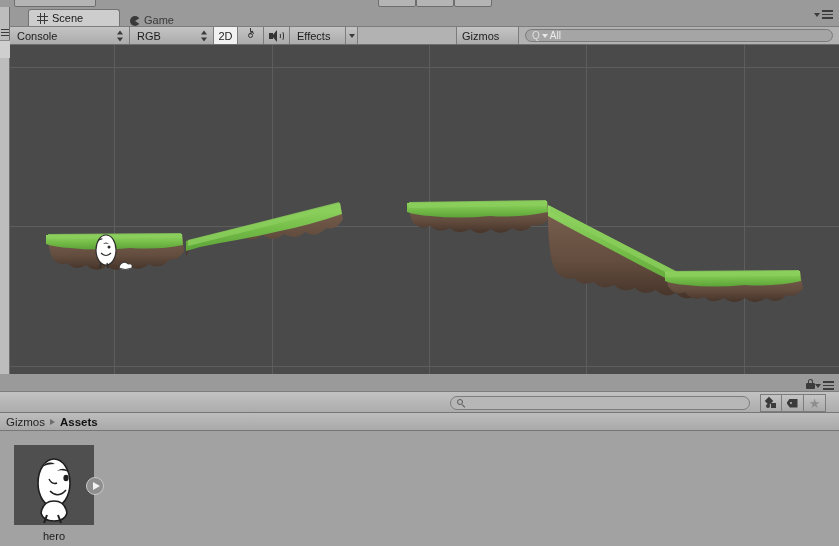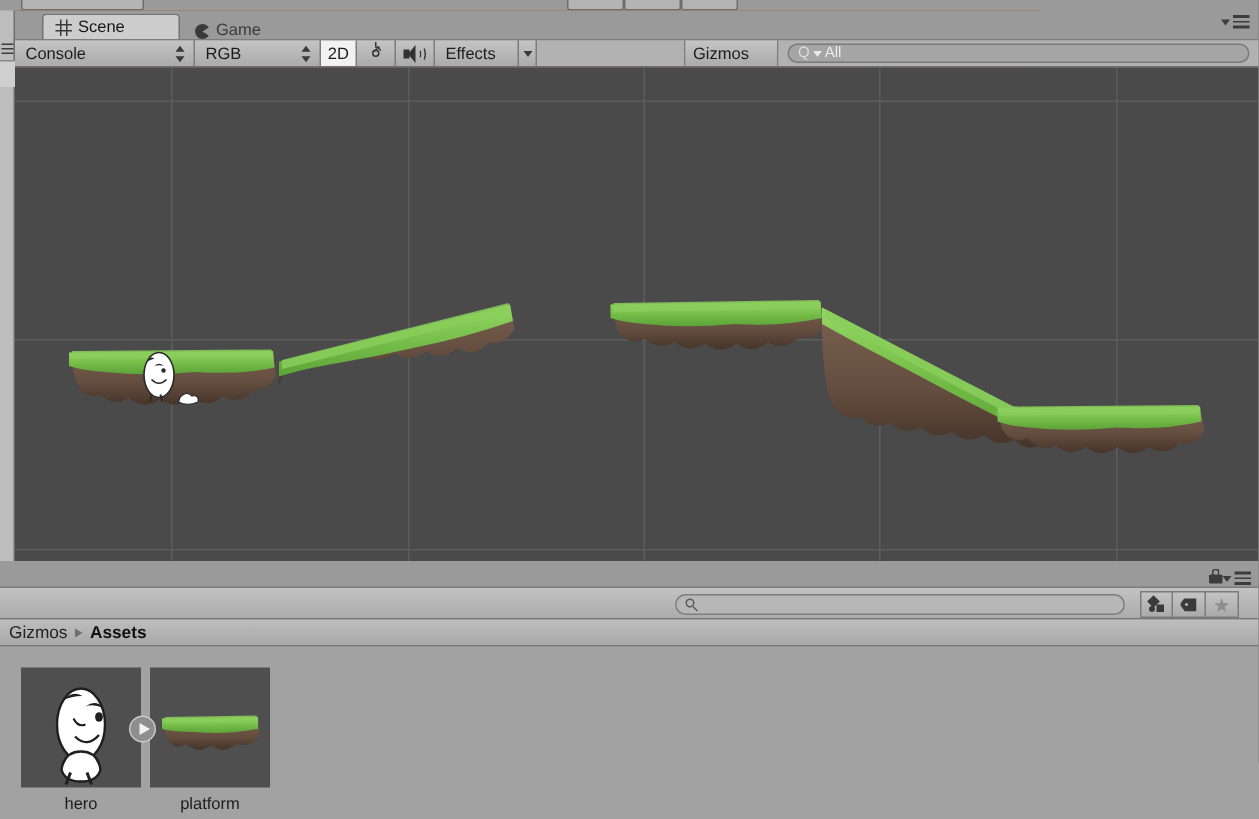--- a/index.html
+++ b/index.html
@@ -282,21 +282,21 @@
     width: 0; height: 0; border-top: 3.5px solid transparent;
     border-bottom: 3.5px solid transparent; border-left: 5px solid #6e6e6e;
   }
   .crumb-cur { font-weight: bold; color: #111; }
 
   
   .asset-area {
     position: absolute; left: 0; top: 57px; width: 839px; height: 115px;
     background: #a2a2a2;
     padding: 14px 0 0 14px;
-    display: flex; gap: 6px; align-items: flex-start;
+    display: flex; gap: 26px; align-items: flex-start;
   }
   .asset-item { width: 80px; position: relative; }
   .asset-thumb {
     width: 80px; height: 80px; background: #4f4f4f;
     position: relative; overflow: hidden;
   }
   .asset-label {
     margin-top: 5px; text-align: center; font-size: 11px; color: #1d1d1d;
   }
   .preview-badge {
@@ -555,26 +555,16 @@
             <path d="M36 46 q8 8 16 -1" stroke="#1f1f1f" stroke-width="1.6" fill="none"></path>
             <path d="M33 70 l-3 8 M44 70 l3 8" stroke="#1f1f1f" stroke-width="2"></path>
           </svg>
         </div>
         <div class="preview-badge">
           <span class="tri"></span>
         </div>
         <div class="asset-label">hero</div>
       </div>
 
-      <div class="asset-item">
-        <div class="asset-thumb">
-          <svg width="80" height="80" viewBox="0 0 80 80">
-            <path d="M8 34 L72 33 L73 46 Q66 54 58 51 Q49 58 41 52 Q32 58 24 51 Q16 56 11 47 Z" fill="url(#dirtG)"></path>
-            <path d="M8 34 L72 33 L72 41 Q50 45 30 43 Q16 43 8 41 Z" fill="url(#grassG)"></path>
-            <path d="M10 33 L71 32 L71 36 L10 37 Z" fill="#8ace5c" opacity="0.85"></path>
-          </svg>
-        </div>
-        <div class="asset-label">platform</div>
-      </div>
 
     </div>
   </div>
 </div>
 
 </body></html>

